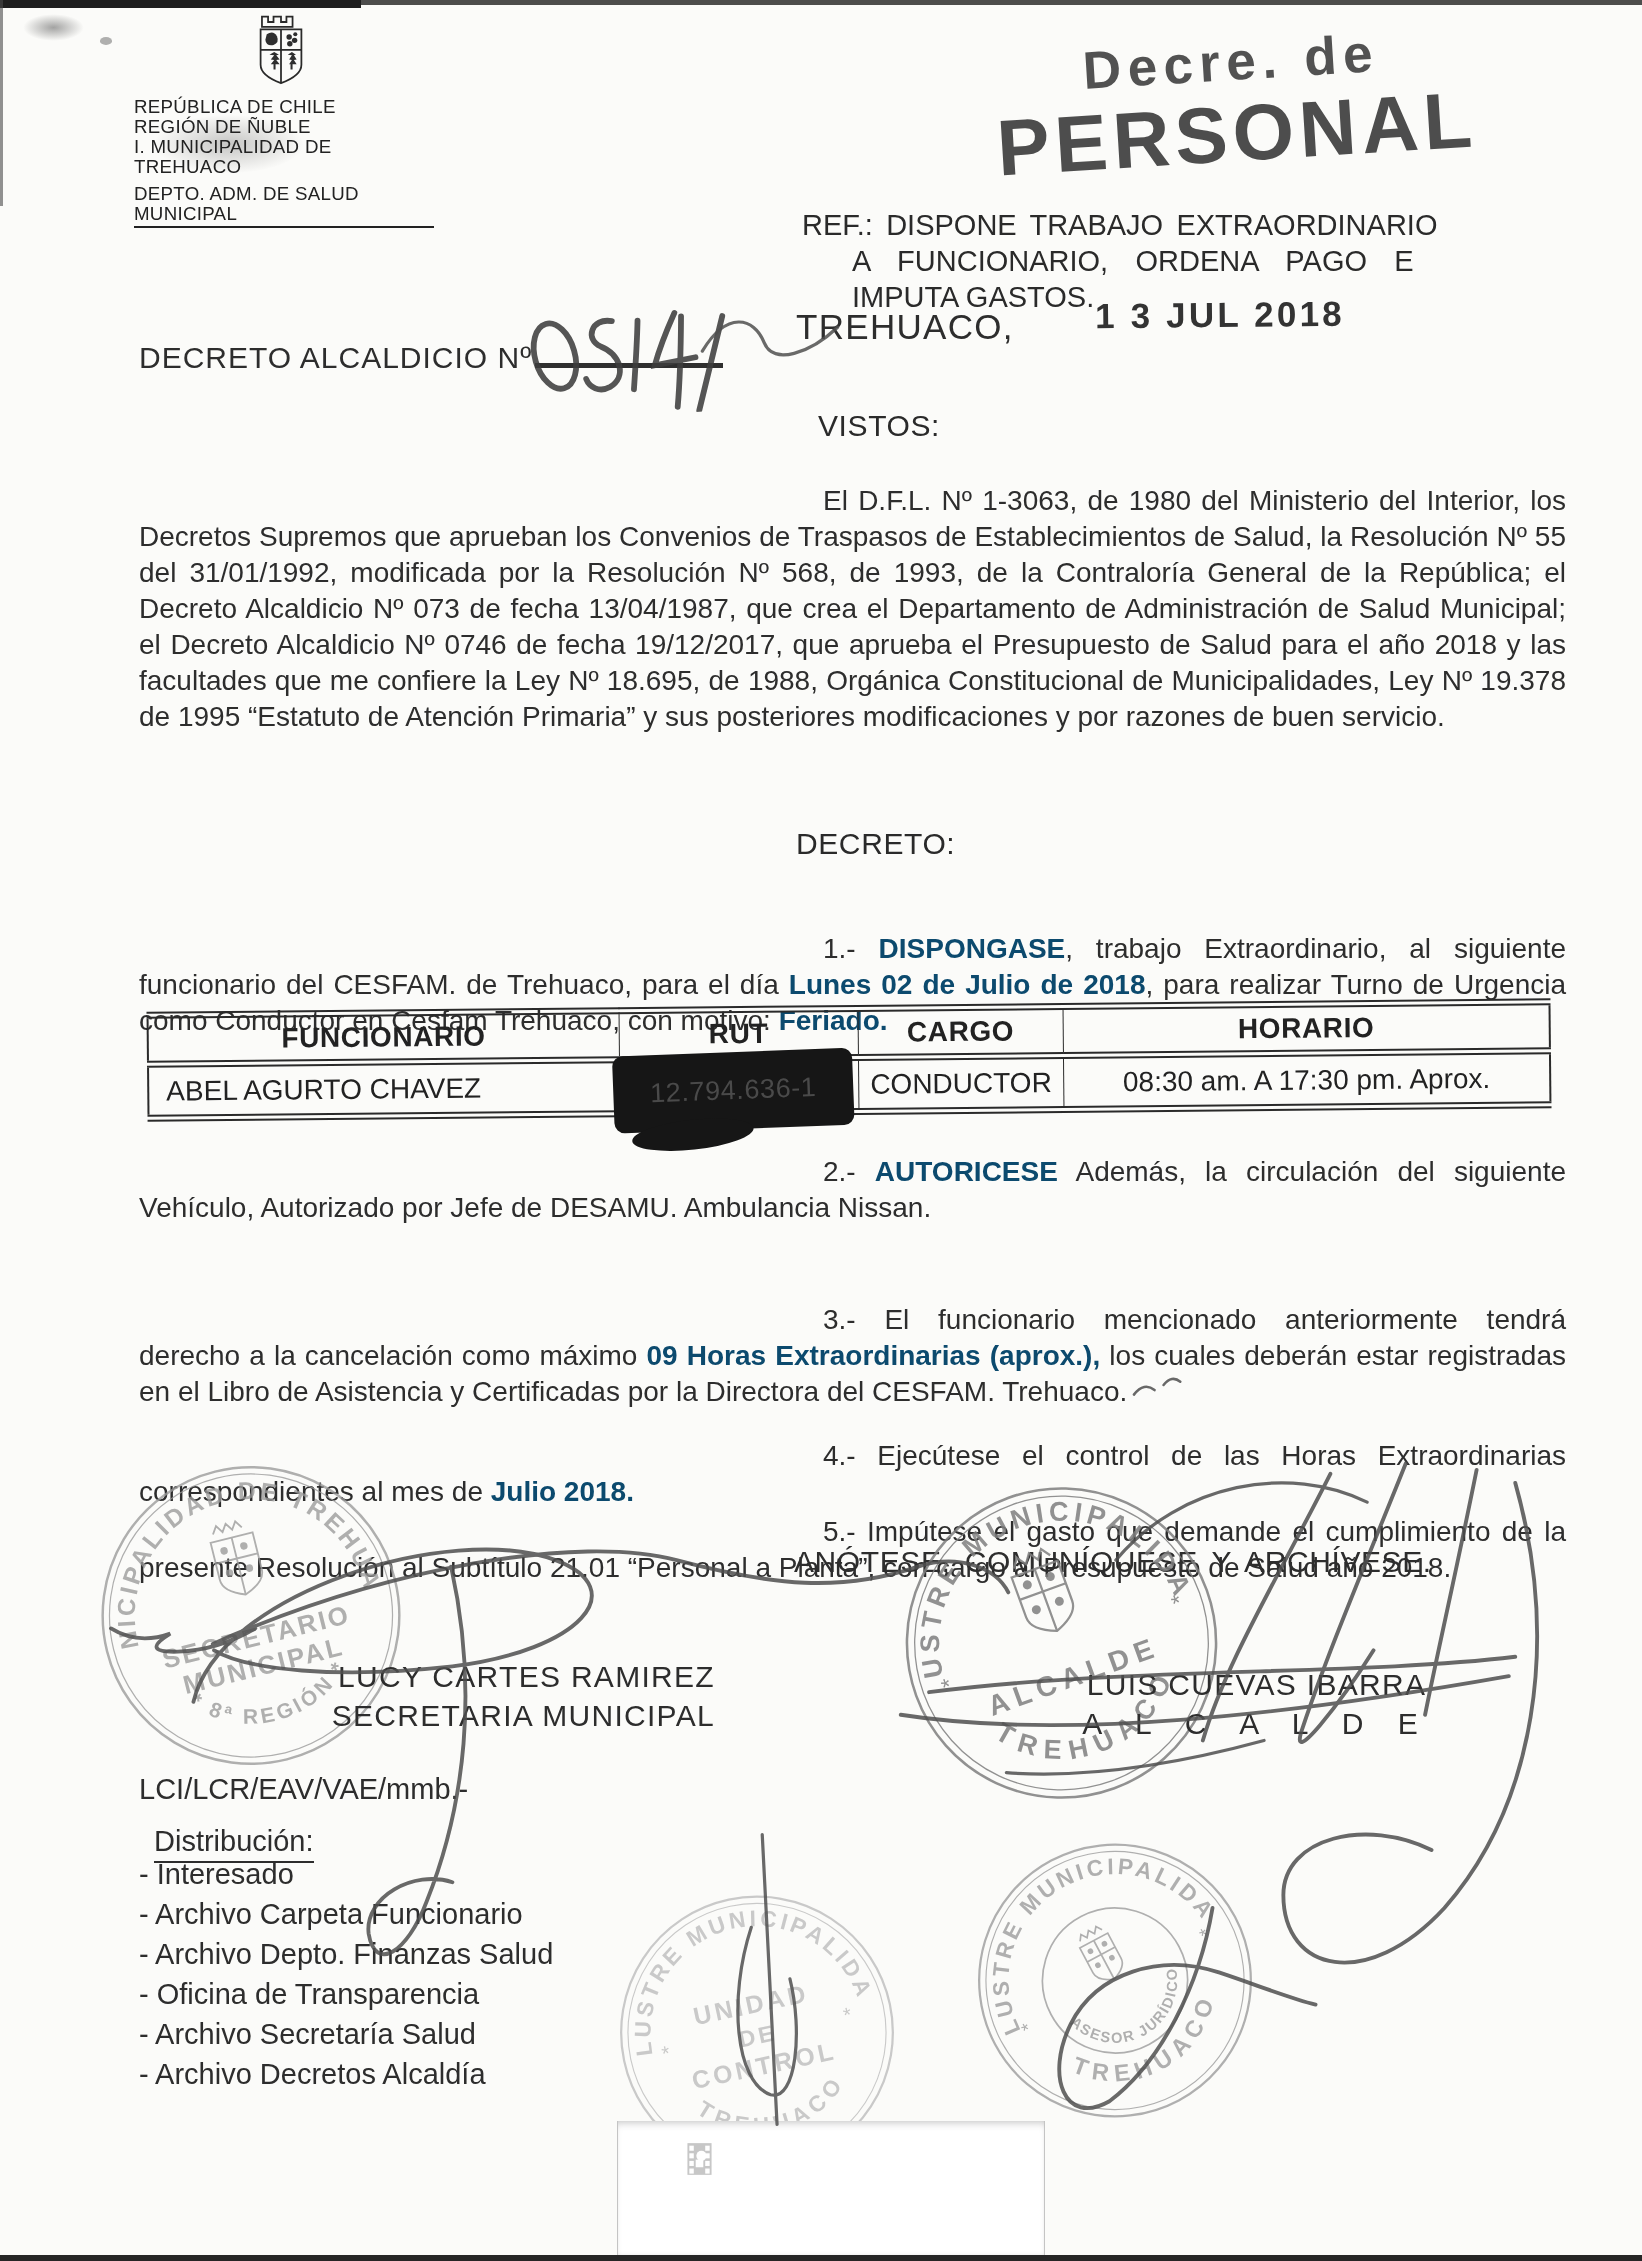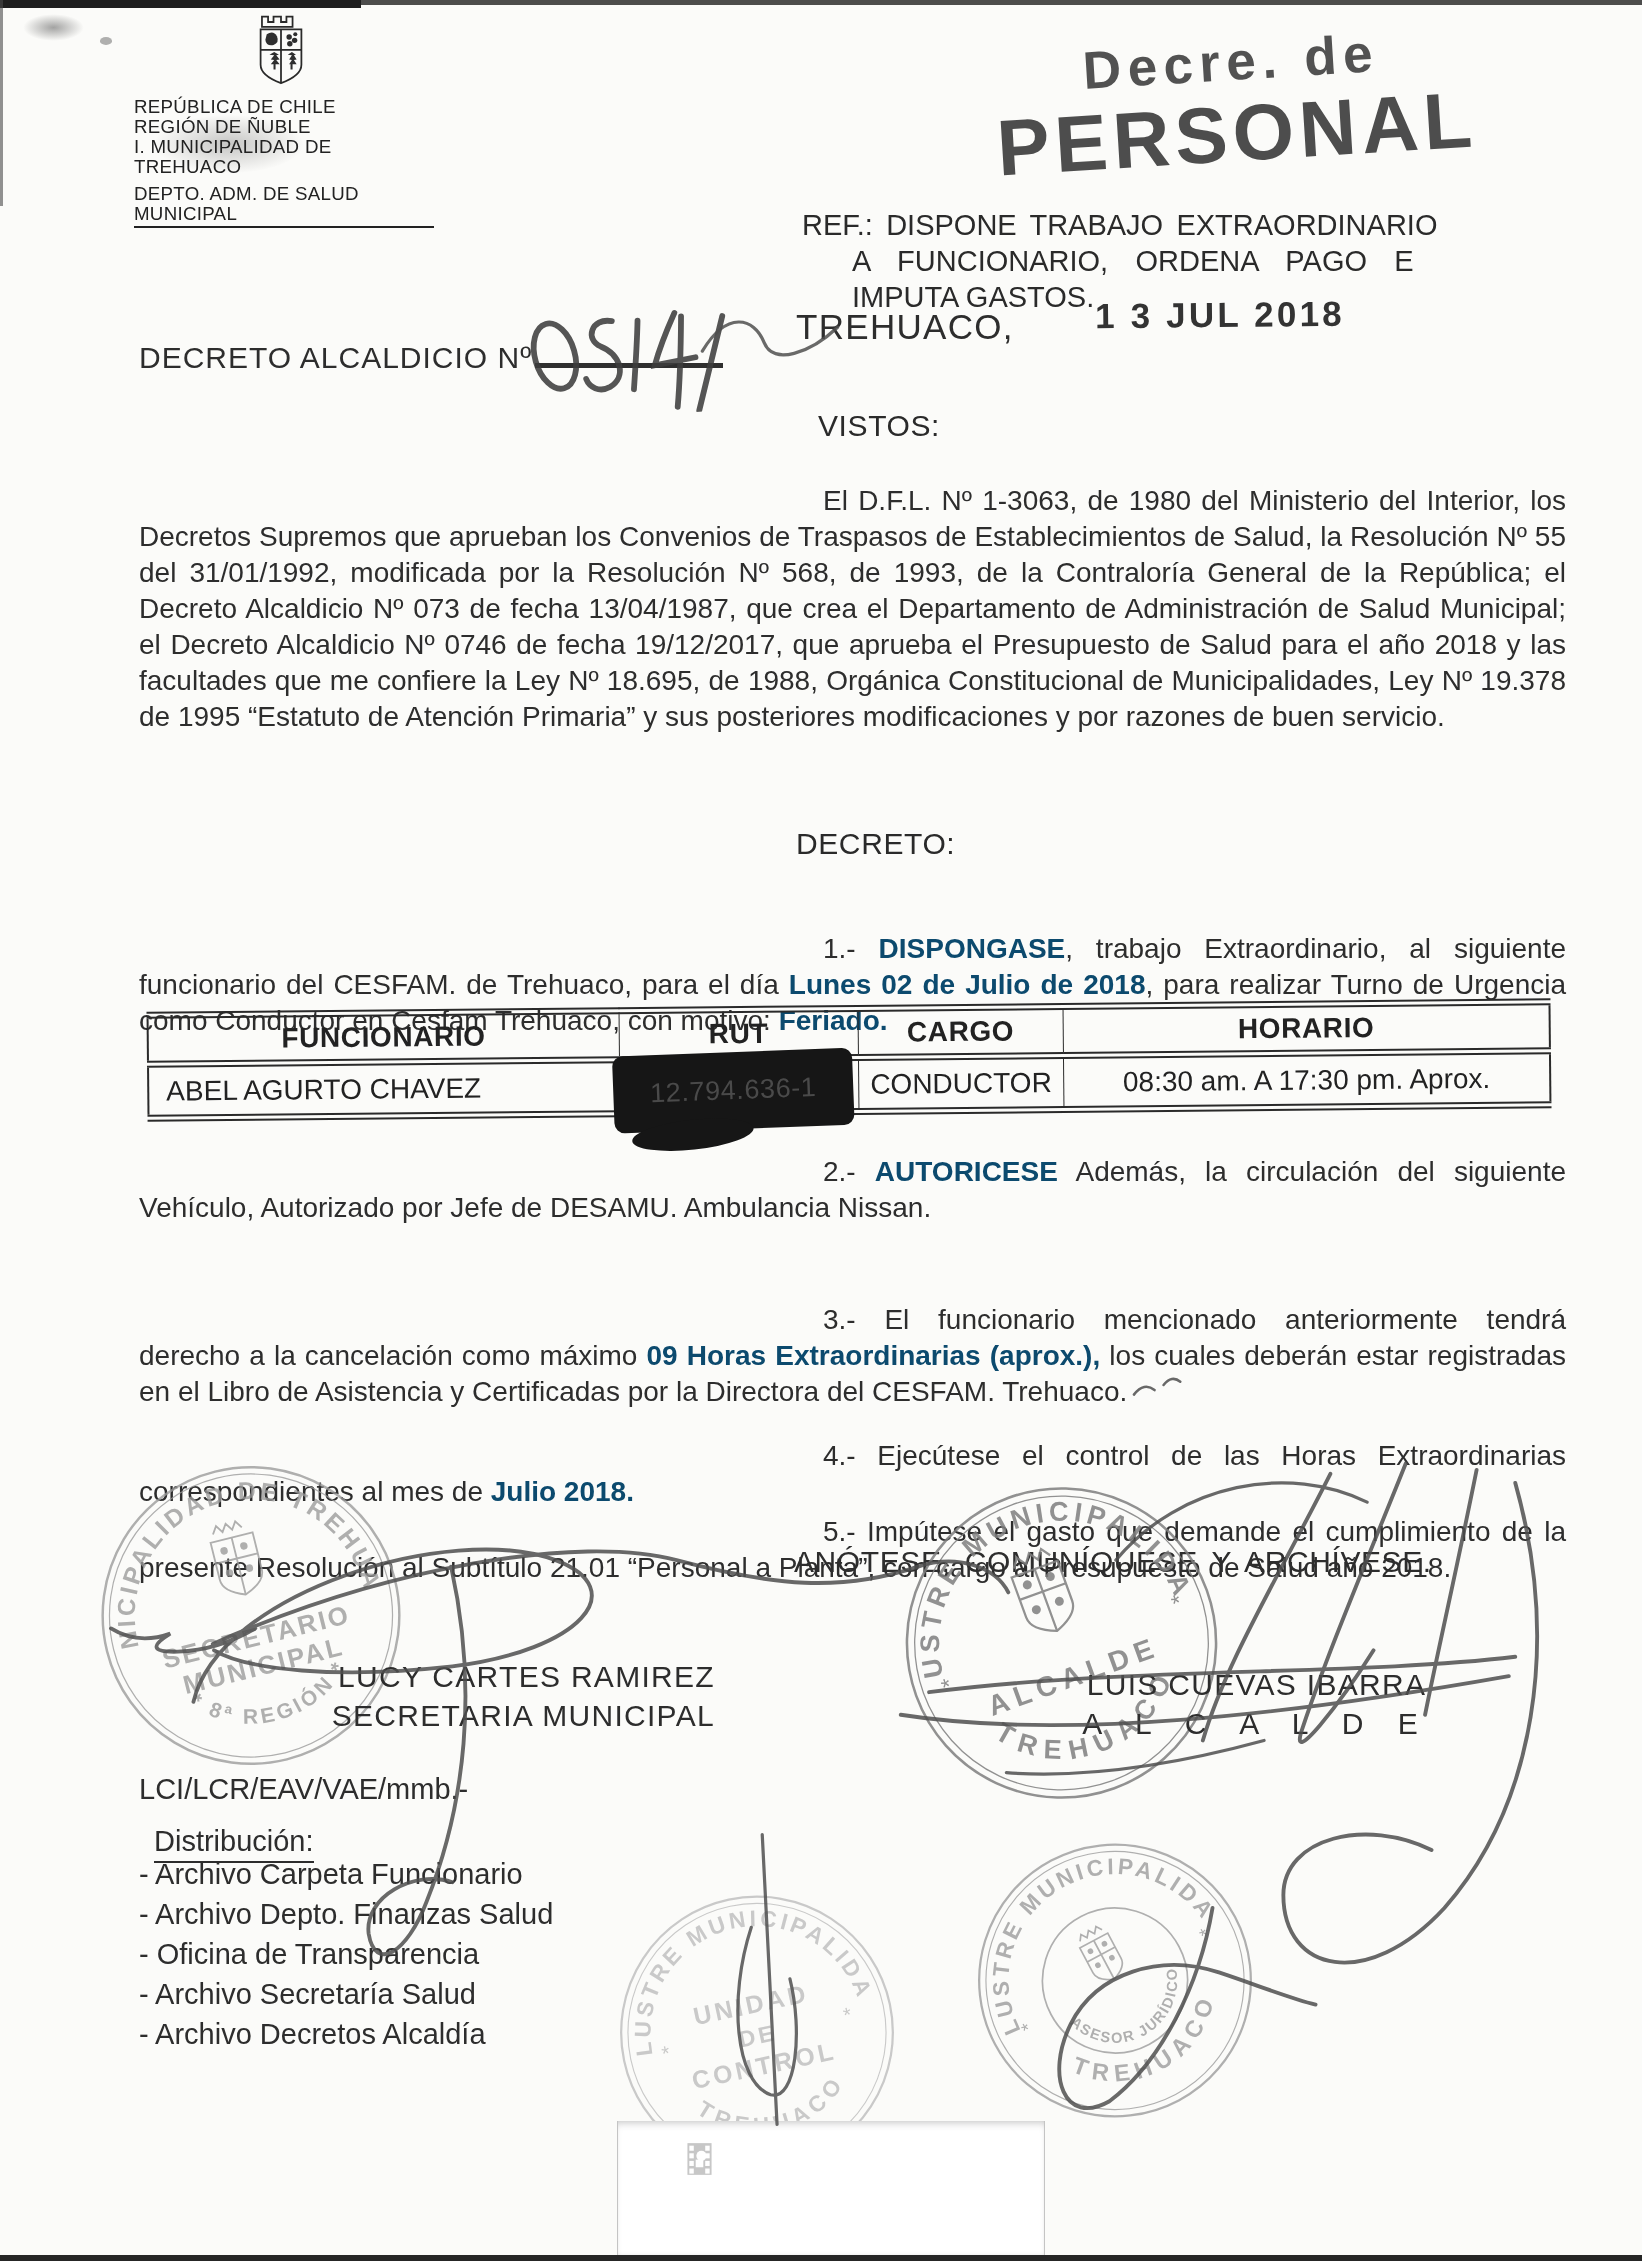--- a/index.html
+++ b/index.html
@@ -248,20 +248,21 @@
     <div>SECRETARIA  MUNICIPAL</div>
   </div>
   <div class="sig-right">
     <div>LUIS  CUEVAS  IBARRA</div>
     <div class="tt">A L C A L D E</div>
   </div>
 
   <div class="initials">LCI/LCR/EAV/VAE/mmb.-</div>
   <div class="dist-title"><span>Distribución:</span></div>
   <div class="dist-list">
+    <div class="dist-item">- Interesado</div>
     <div class="dist-item">- Archivo Carpeta Funcionario</div>
     <div class="dist-item">- Archivo Depto. Finanzas Salud</div>
     <div class="dist-item">- Oficina de Transparencia</div>
     <div class="dist-item">- Archivo Secretaría Salud</div>
     <div class="dist-item">- Archivo Decretos Alcaldía</div>
   </div>
 
   <svg class="stamp" style="left:609px;top:1891px;transform:rotate(-12deg);opacity:.7;" width="296" height="283" viewBox="0 0 500 500">
     <g stroke="#b5b5b5" fill="none" stroke-width="4">
       <circle cx="250" cy="250" r="240"></circle>

